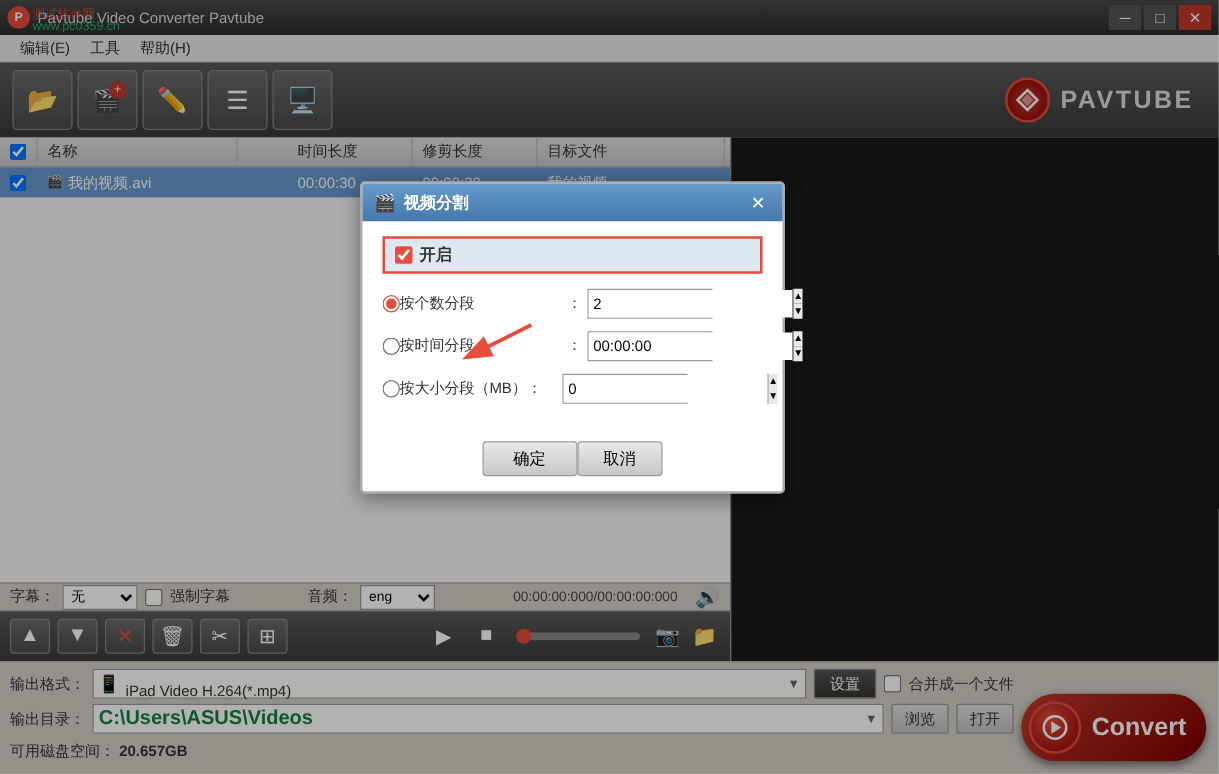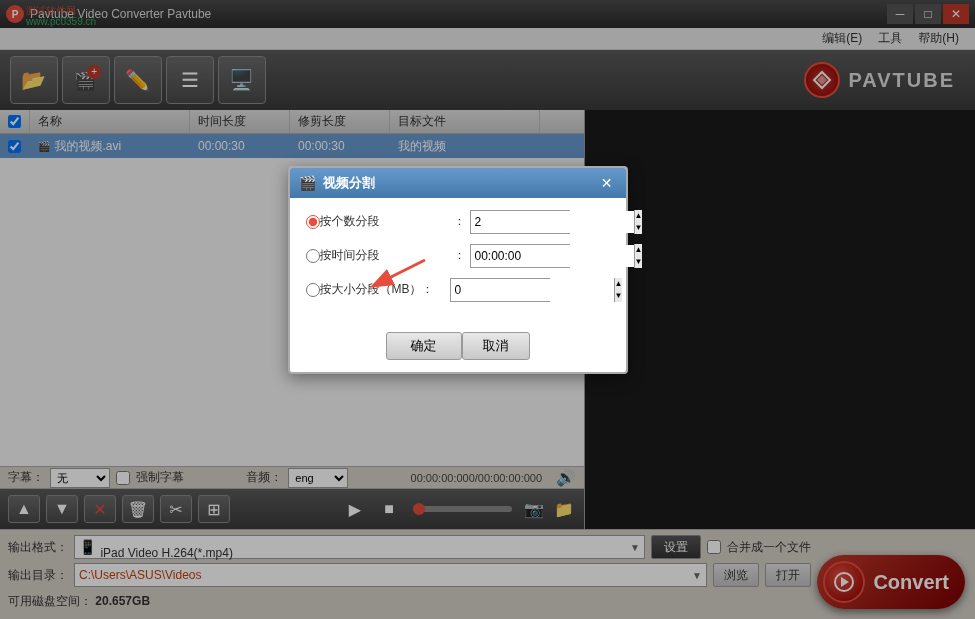--- a/index.html
+++ b/index.html
@@ -25,21 +25,20 @@
     .title-btn-close { background: #c0392b; color: white; }
 
     
     .menu-bar {
       background: #e8e8e8;
       height: 22px;
       display: flex;
       align-items: center;
       padding: 0 8px;
       border-bottom: 1px solid #ccc;
-      justify-content: flex-end;
     }
     .menu-item { padding: 2px 8px; font-size: 12px; cursor: pointer; color: #333; }
 
     
     .toolbar {
       background: linear-gradient(to bottom, #5a5a5a, #3a3a3a);
       height: 60px;
       display: flex;
       align-items: center;
       padding: 0 10px;
@@ -79,21 +78,21 @@
     .file-table-header-cell {
       padding: 0 8px;
       font-size: 12px;
       color: #333;
       border-right: 1px solid #bbb;
       height: 100%;
       display: flex; align-items: center;
     }
     .col-check { width: 30px; }
     .col-name { width: 160px; }
-    .col-duration { width: 100px; }
+    .col-duration { width: 100px; margin-left: 40px; }
     .col-trim { width: 100px; }
     .col-target { width: 150px; }
 
     .file-table-row {
       display: flex;
       height: 24px;
       align-items: center;
       background: #6699cc;
       color: white;
     }
@@ -381,21 +380,21 @@
 
     .path-input-container {
       flex: 1;
       display: flex;
       align-items: center;
       background: white;
       border: 1px solid #999;
       height: 24px;
       padding: 0 4px;
     }
-    .path-input-text { font-size: 12px; color: #c2410c; flex: 1; }
+    .path-input-text { font-size: 16px; color: #15803d; flex: 1; font-weight: bold; }
   </style>
 </head>
 <body>
 
 <div class="app-window">
 
   <div class="title-bar">
     <div class="title-bar-left">
       <div class="title-bar-icon">P</div>
       <span class="title-bar-text">Pavtube Video Converter Pavtube</span>
@@ -573,20 +572,24 @@
       <div class="modal-title-bar">
         <div style="display:flex; align-items:center;">
           <span class="modal-title-icon">🎬</span>
           <span class="modal-title-text">视频分割</span>
         </div>
         <button class="modal-close-btn">✕</button>
       </div>
 
       <div class="modal-body">
 
+        <div class="modal-enable-row">
+          <input type="checkbox" class="modal-checkbox" checked="" style="">
+          <span class="modal-enable-text">开启</span>
+        </div>
 
         <div class="modal-row">
           <input type="radio" class="modal-radio" name="split-type" checked="" style="">
           <span class="modal-row-label">按个数分段</span>
           <span class="modal-colon">：</span>
           <div class="modal-spinbox">
             <input class="modal-spinbox-input" type="text" value="2" style="">
             <div class="modal-spinbox-btns">
               <button class="modal-spinbox-btn">▲</button>
               <button class="modal-spinbox-btn">▼</button>

